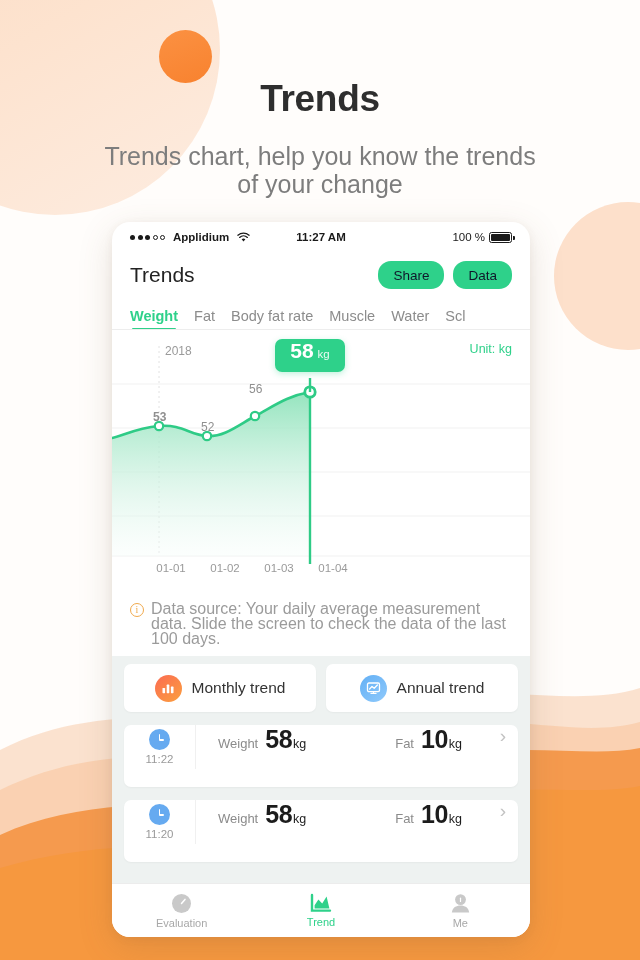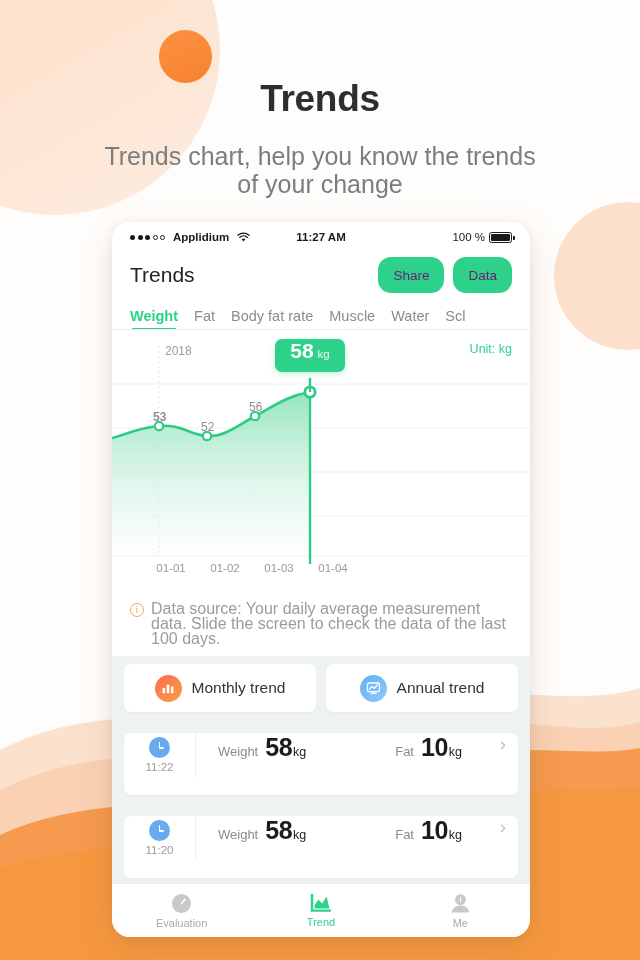--- a/index.html
+++ b/index.html
@@ -96,24 +96,24 @@
 
   
   .navbar {
     flex: 0 0 46px; height: 46px;
     display: flex; align-items: center;
     padding: 0 18px;
   }
   .nav-title { font-size: 21px; color: #222; flex: 1; }
   .pill {
     border: none; cursor: pointer;
-    height: 36px; padding: 0 15px;
+    height: 28px; padding: 0 15px;
     border-radius: 13px;
     background: #2ed18a;
-    color: #701a75; font-size: 13.5px;
+    color: #0f172a; font-size: 13.5px;
     font-family: "Liberation Sans", sans-serif;
     display: flex; align-items: center; justify-content: center;
     margin-left: 9px;
   }
 
   
   .tabs {
     flex: 0 0 32px;
     display: flex; align-items: flex-end;
     padding: 0 18px;
@@ -156,21 +156,21 @@
     color: #f0a94c; font-size: 10px; line-height: 11px; text-align: center;
     font-family: "Liberation Serif", serif;
   }
   .note-text { font-size: 16px; color: #9b9b9b; line-height: 15px; }
 
   
   .lower {
     flex: 1;
     background: #eef2f1;
     padding: 8px 12px 0 12px;
-    display: flex; flex-direction: column; gap: 21px;
+    display: flex; flex-direction: column; gap: 13px;
     overflow: hidden;
   }
   .trend-row { display: flex; gap: 10px; }
   .trend-btn {
     flex: 1; height: 48px; background: #fff; border-radius: 7px;
     display: flex; align-items: center; justify-content: center; gap: 10px;
     cursor: pointer; border: none;
     font-family: "Liberation Sans", sans-serif;
     box-shadow: 0 1px 2px rgba(0,0,0,0.04);
   }
@@ -317,21 +317,21 @@
         <circle cx="143" cy="78" r="4.2" fill="#ffffff" stroke="#2ecb86" stroke-width="2.2"></circle>
         <circle cx="198" cy="54" r="5.2" fill="#ffffff" stroke="#2ecb86" stroke-width="2.8"></circle>
 
         <line x1="198" y1="54" x2="198" y2="40" stroke="#2ecb86" stroke-width="2.4"></line>
       </svg>
 
       <div style="position:absolute;left:53px;top:14px;font-size:12px;color:#9a9a9a;">2018</div>
 
       <div style="position:absolute;left:41px;top:80px;font-size:12px;color:#8f8f8f;font-weight:bold;">53</div>
       <div style="position:absolute;left:89px;top:90px;font-size:12px;color:#8f8f8f;">52</div>
-      <div style="position:absolute;left:137px;top:70px;font-size:12px;color:#8f8f8f;">56</div>
+      <div style="position:absolute;left:137px;top:52px;font-size:12px;color:#8f8f8f;">56</div>
 
       <div style="position:absolute;left:163px;top:9px;width:70px;height:33px;background:#2ed18a;
                   border-radius:7px;display:flex;align-items:baseline;justify-content:center;gap:4px;
                   box-shadow:0 2px 6px rgba(46,209,138,0.3);">
         <span style="font-size:21px;font-weight:bold;color:#fff;">58</span>
         <span style="font-size:11.5px;color:#eafaf2;">kg</span>
       </div>
 
       <div class="xaxis">
         <span>01-01</span>

